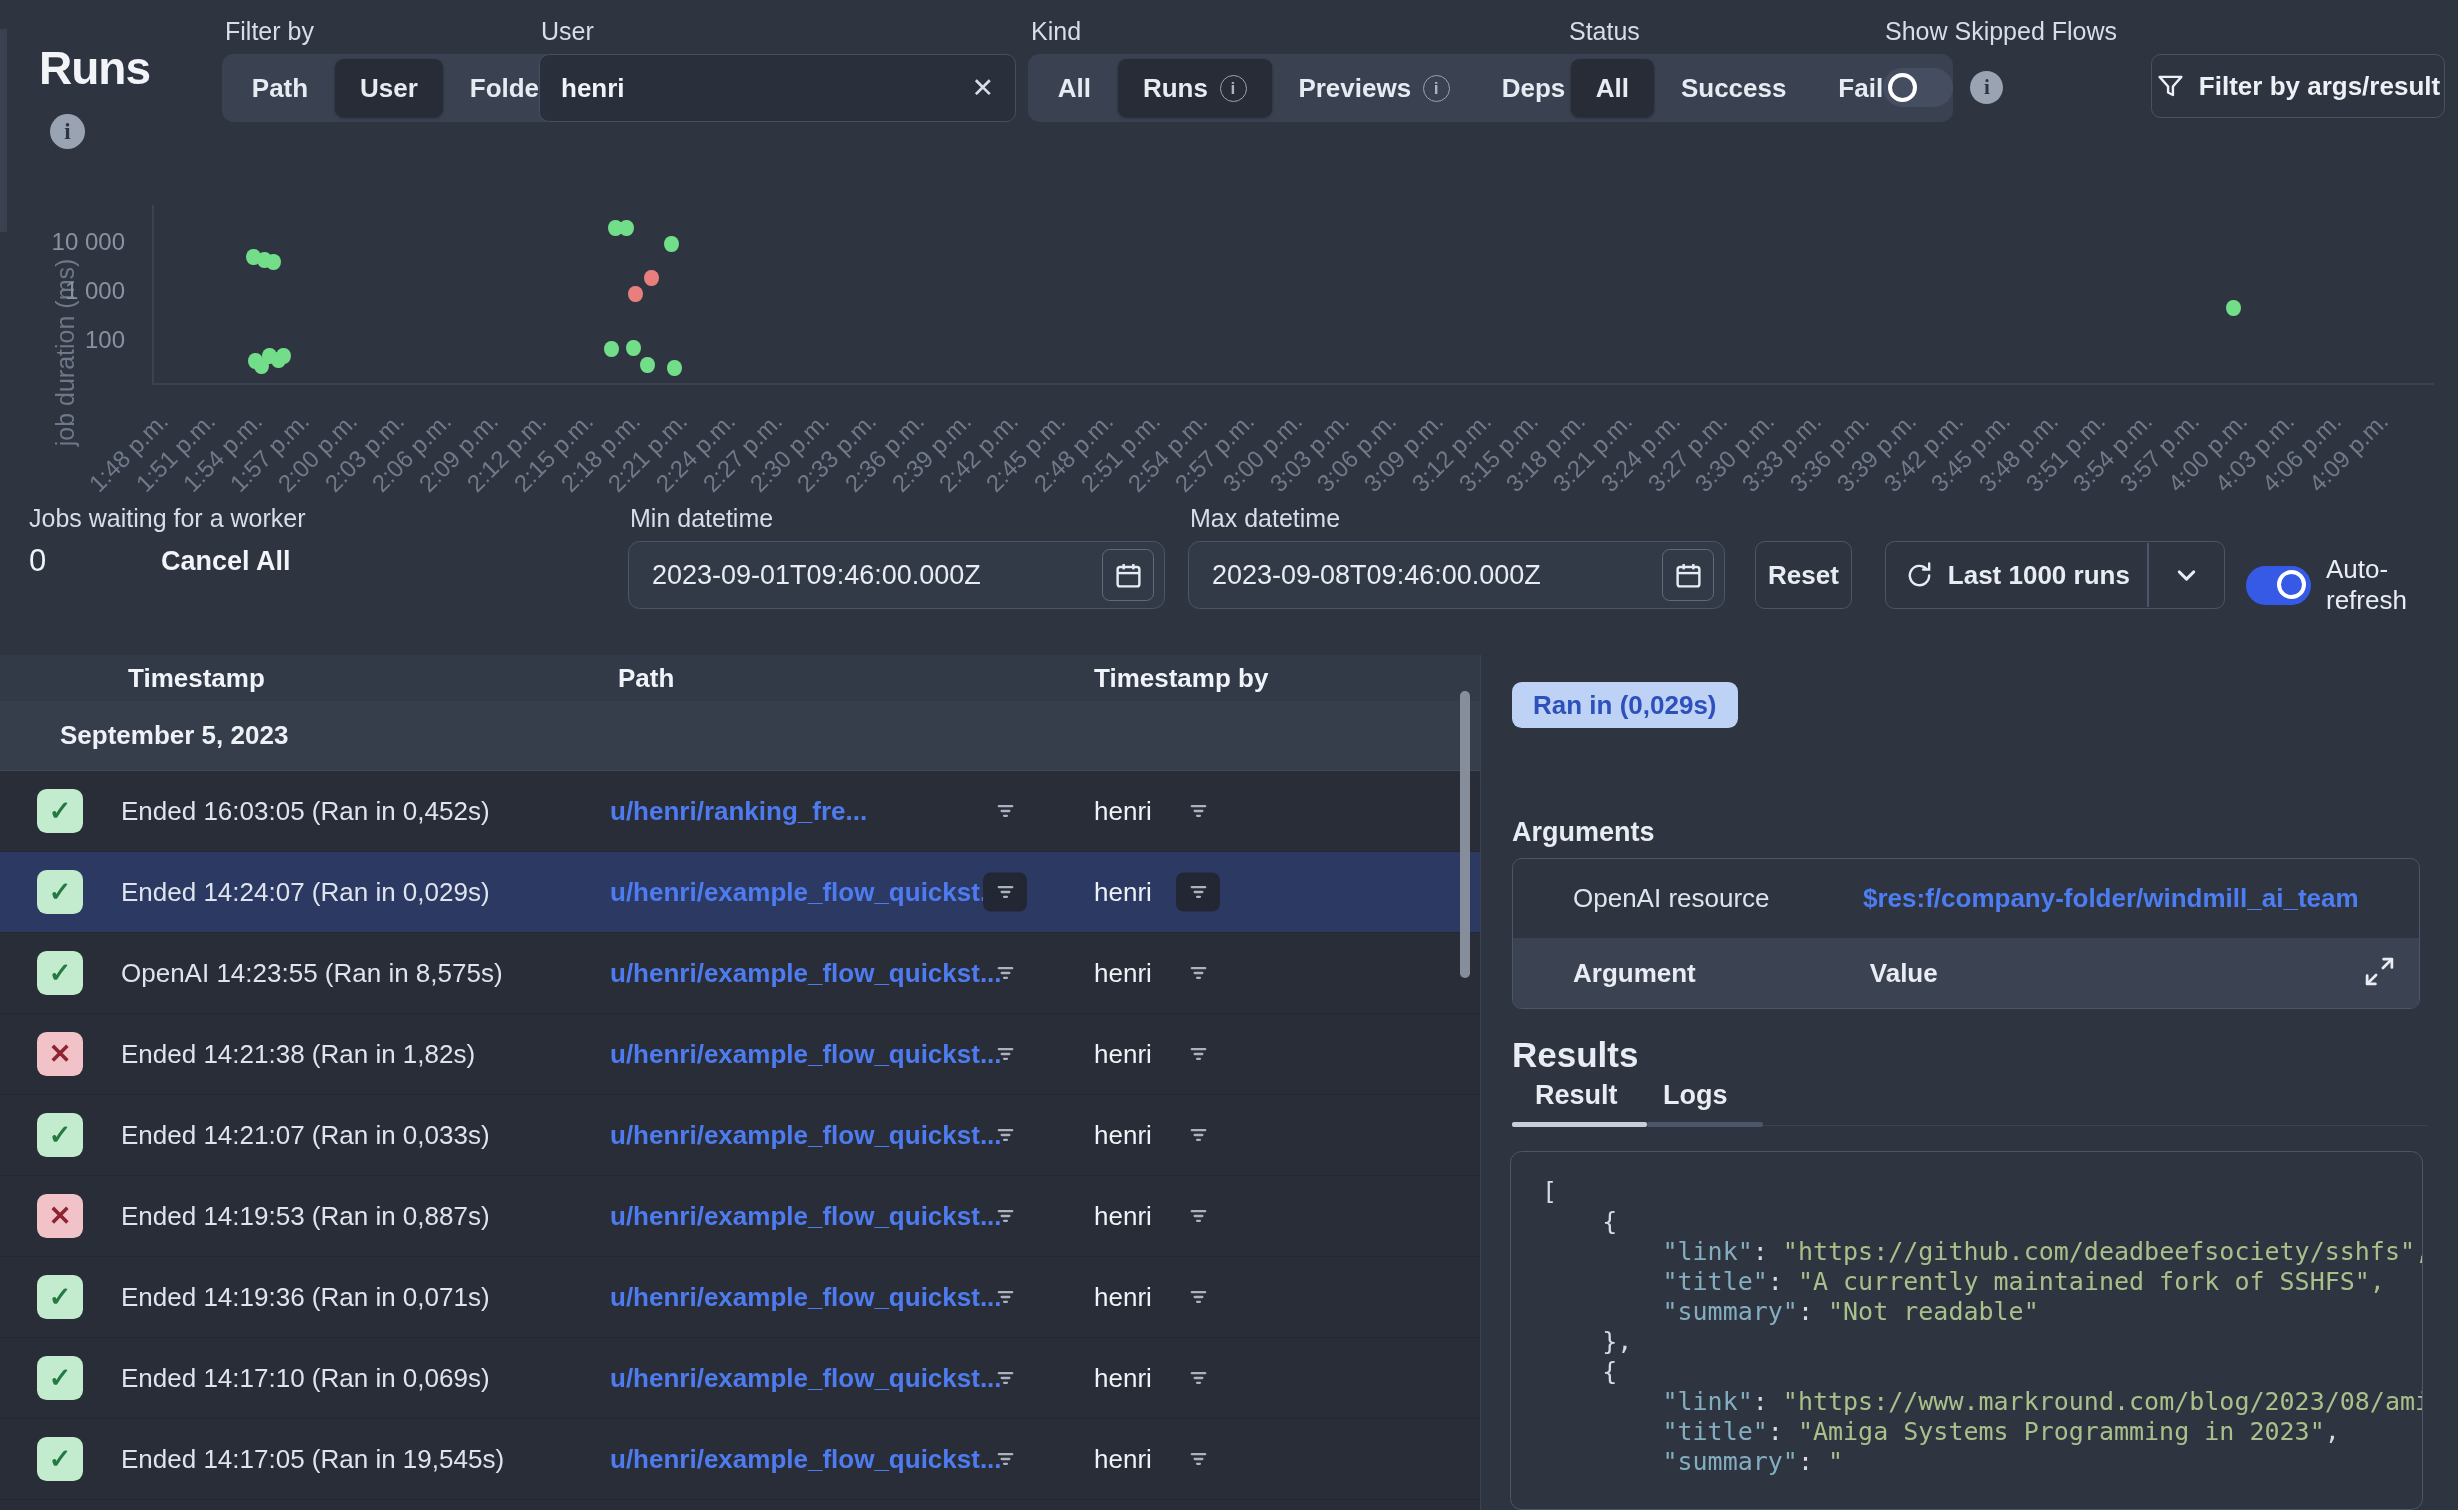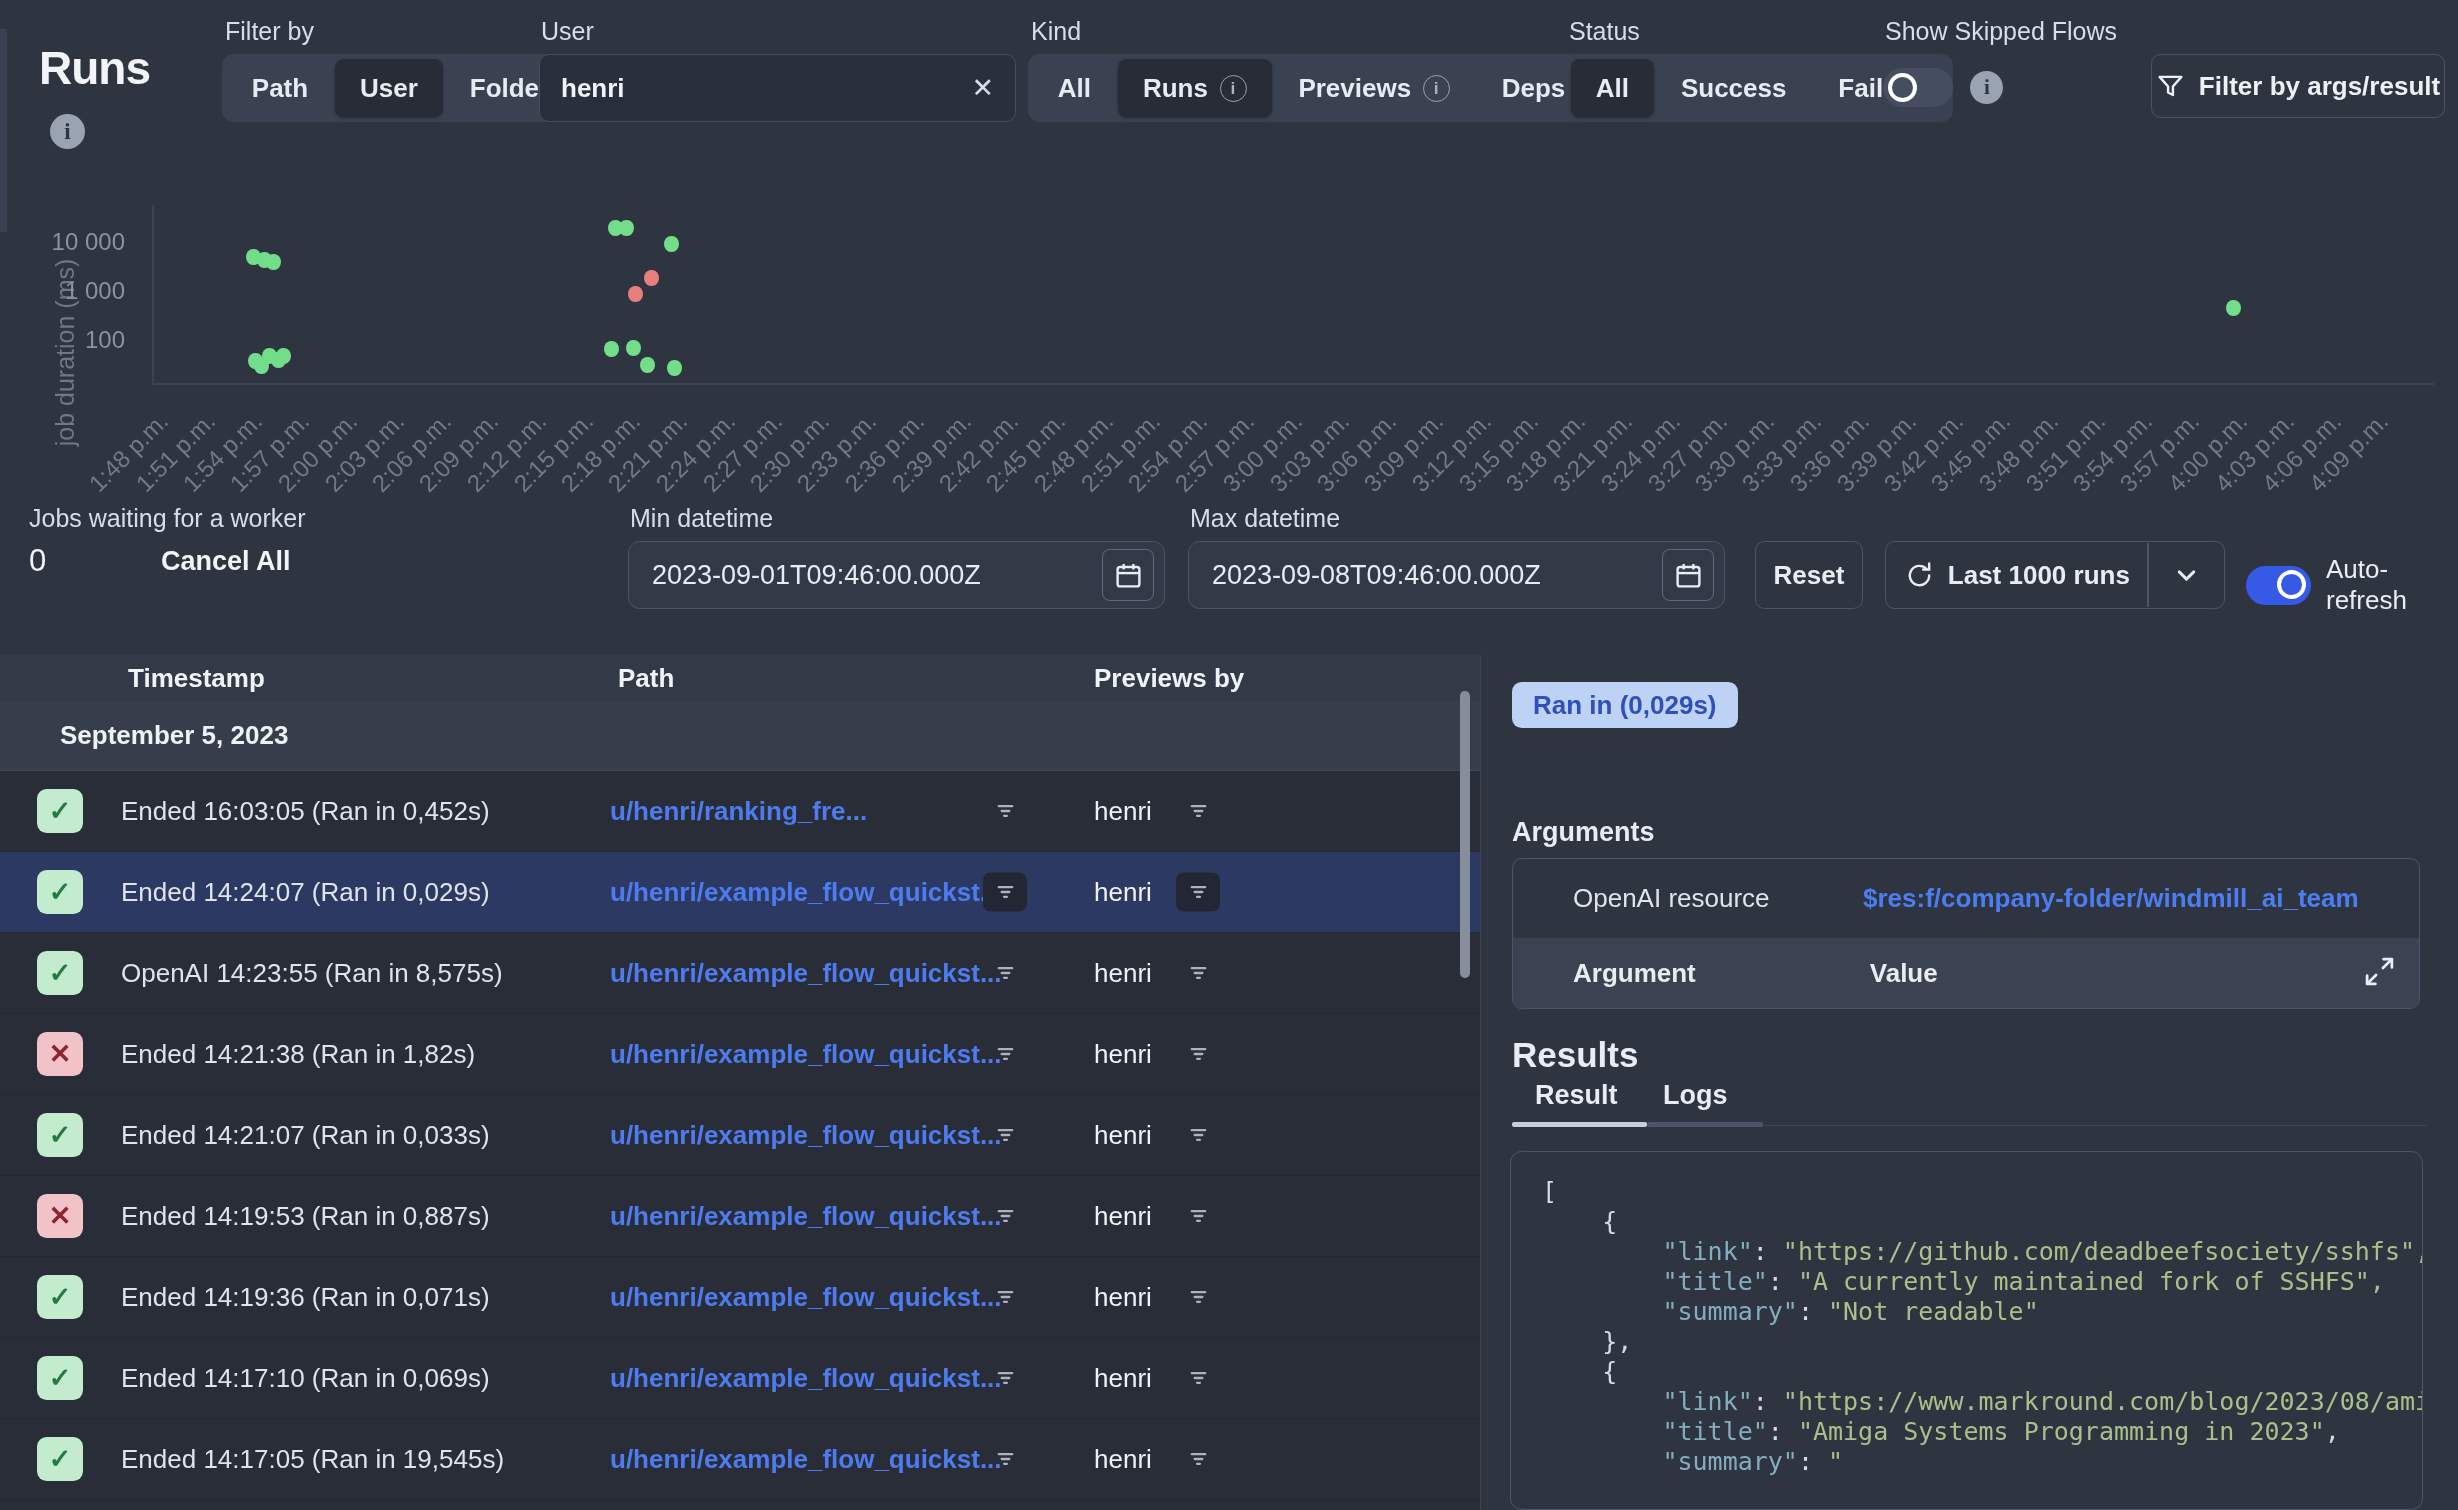--- a/index.html
+++ b/index.html
@@ -47,21 +47,21 @@
   .xtick { position:absolute; top:210px; width:212px; text-align:right; font-size:24px; color:#717a8a; transform:rotate(-45deg); transform-origin:100% 50%; white-space:nowrap; }
 
   
   #jobs-waiting-label { left:29px; top:504px; }
   #jobs-waiting-count { left:29px; top:543px; font-size:31px; color:#f0f3f8; }
   #cancel-all { left:161px; top:546px; font-size:27px; font-weight:700; color:#f2f4f8; cursor:pointer; }
   .dt-label { position:absolute; top:504px; font-size:25px; color:#d8dee9; }
   .dt-input { position:absolute; top:541px; width:537px; height:68px; border:1.9px solid #4c566a; border-radius:11.6px; background:#323947; display:flex; align-items:center; padding:0 9.7px 0 23px; }
   .dt-input .val { flex:1; font-size:27px; color:#e9edf3; }
   .cal-btn { width:52px; height:52px; border:1.9px solid #606a7e; border-radius:7.7px; display:flex; align-items:center; justify-content:center; cursor:pointer; }
-  #reset-btn { left:1755px; top:541px; width:108px; height:68px; border:1.9px solid #4c566a; border-radius:9.7px; display:flex; align-items:center; justify-content:center; font-size:26px; font-weight:600; cursor:pointer; }
+  #reset-btn { left:1755px; top:541px; width:97px; height:68px; border:1.9px solid #4c566a; border-radius:9.7px; display:flex; align-items:center; justify-content:center; font-size:26px; font-weight:600; cursor:pointer; }
   #runs-select { left:1885px; top:541px; width:340px; height:68px; border:1.9px solid #4c566a; border-radius:9.7px; display:flex; align-items:center; cursor:pointer; }
   #runs-select .rlabel { font-size:26px; font-weight:600; margin:0 17.4px 0 13.5px; white-space:nowrap; }
   #runs-select .vdiv { width:1.9px; height:64px; background:#4c566a; }
   #autorefresh-wrap { left:2246px; top:554px; display:flex; align-items:center; gap:15.4px; }
   #autorefresh-label { font-size:26px; color:#e9edf3; }
 
   
   #table { left:0; top:655px; width:1480px; height:855px; background:#282d37; }
   #thead { position:absolute; left:0; top:0; width:100%; height:46px; background:#323947; display:flex; align-items:center;padding-left:12px; }
   .th { font-size:26px; font-weight:600; color:#f0f3f8; }
@@ -321,21 +321,21 @@
   <div class="toggle on">
       <div class="knob"></div>
     </div>
   <span id="autorefresh-label">Auto-refresh</span>
 </div>
 
 <div class="abs" id="table">
   <div id="thead">
     <span class="th" id="th-ts">Timestamp</span>
     <span class="th" id="th-path">Path</span>
-    <span class="th" id="th-trig">Previews by</span>
+    <span class="th" id="th-trig">Timestamp by</span>
   </div>
   <div id="daterow">
     <span>September 5, 2023</span>
   </div>
   <div id="rows">
       <div class="row">
         <div class="badge success">✓</div>
         <span class="ts">Ended 16:03:05 (Ran in 0,452s)</span>
         <span class="pathlink">u/henri/ranking_fre...</span>
         <span class="ficon path">

